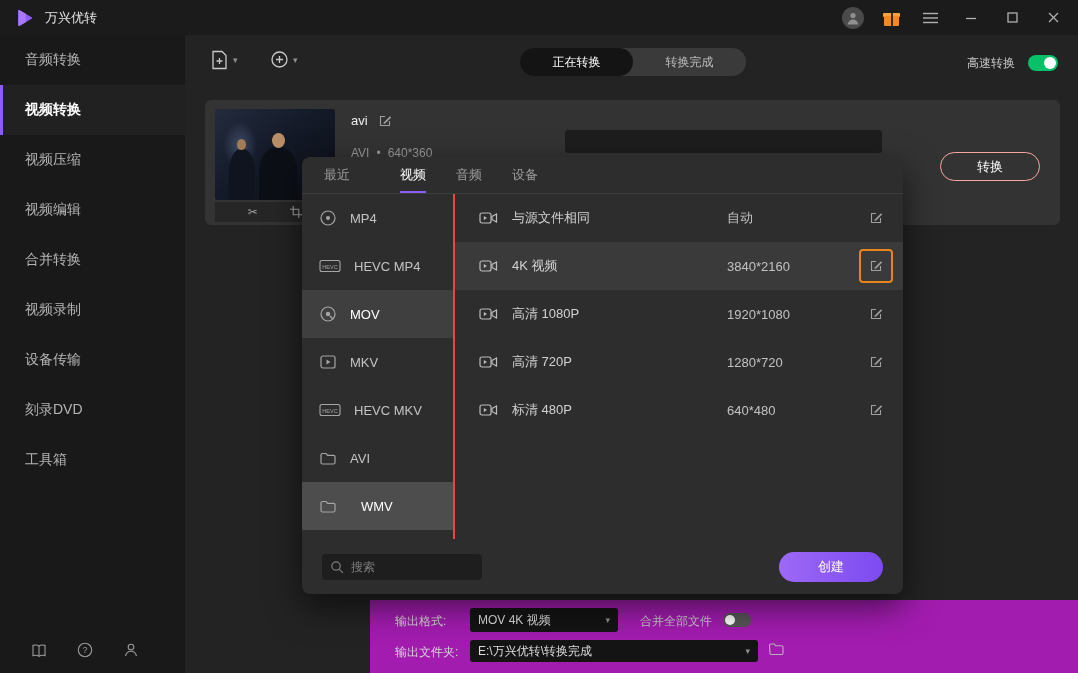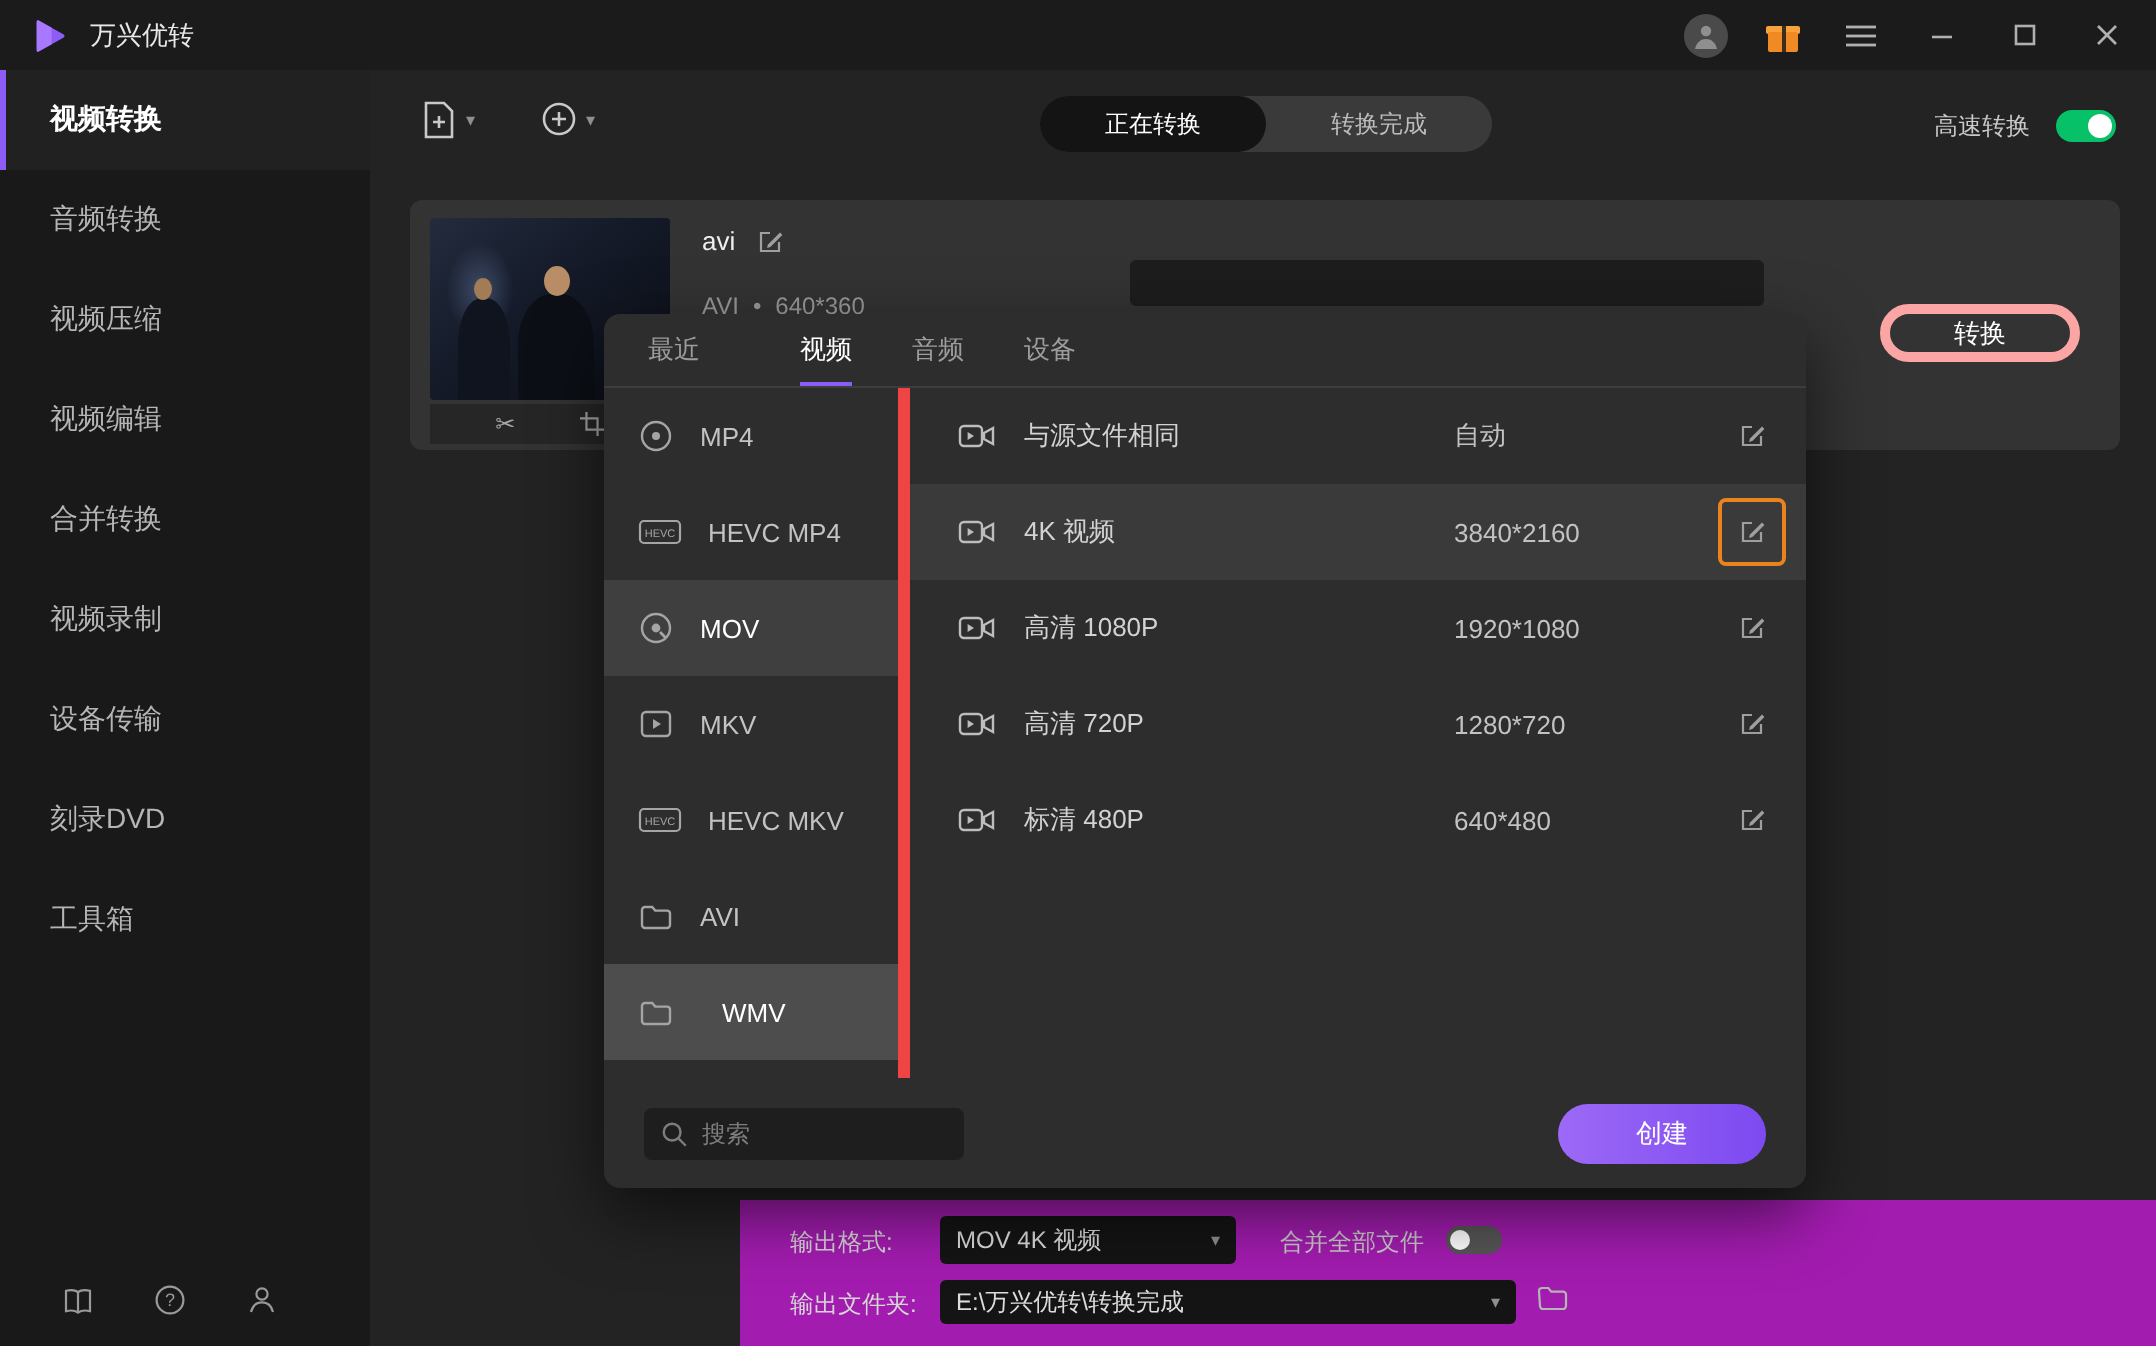--- a/index.html
+++ b/index.html
@@ -48,30 +48,30 @@
   .thumb .blob1 { position:absolute; left:8px; top:12px; width:34px; height:48px; background:radial-gradient(ellipse at center,#3d4a66 0%,transparent 70%); }
   .thumb .person { position:absolute; left:44px; top:38px; width:38px; height:55px; background:#0c0f16; border-radius:45% 45% 0 0; }
   .thumb .face { position:absolute; left:57px; top:24px; width:13px; height:15px; background:#b98e66; border-radius:50%; }
   .thumb .face2 { position:absolute; left:22px; top:30px; width:9px; height:11px; background:#a37b55; border-radius:50%; }
   .thumb .person2 { position:absolute; left:14px; top:40px; width:26px; height:52px; background:#10141f; border-radius:45% 45% 0 0; }
   .thumb-strip { position:absolute; left:10px; top:102px; width:120px; height:20px; background:#262626; display:flex; align-items:center; justify-content:space-evenly; color:#a5a5a5; }
   .file-name-row { position:absolute; left:146px; top:13px; display:flex; align-items:center; gap:10px; }
   .file-name { font-size:13px; color:#efefef; }
   .file-meta { position:absolute; left:146px; top:46px; font-size:12px; color:#9a9a9a; display:flex; align-items:center; gap:7px; }
   .format-bar { position:absolute; left:360px; top:30px; width:317px; height:23px; background:#1d1d1d; border-radius:3px; cursor:pointer; }
-  .convert-btn { position:absolute; right:20px; top:52px; width:100px; height:29px; border:5px solid #fca5a5; border-radius:15px; background:transparent; color:#fff; font-size:13px; display:flex; align-items:center; justify-content:center; cursor:pointer; }
+  .convert-btn { position:absolute; right:20px; top:52px; width:100px; height:29px; border:1px solid #fca5a5; border-radius:15px; background:transparent; color:#fff; font-size:13px; display:flex; align-items:center; justify-content:center; cursor:pointer; }
 
   
   .popup { position:absolute; left:302px; top:157px; width:601px; height:437px; background:#2d2d2d; border-radius:8px; box-shadow:0 12px 34px rgba(0,0,0,.6); z-index:8; display:flex; flex-direction:column; overflow:hidden; }
   .popup-tabs { height:37px; border-bottom:1px solid #3d3d3d; display:flex; align-items:stretch; padding-left:22px; gap:30px; flex:none; }
   .popup-tab { font-size:13px; color:#9c9c9c; display:flex; align-items:center; position:relative; cursor:pointer; }
   .popup-tab.active { color:#ffffff;margin-left:20px; }
   .popup-tab.active::after { content:''; position:absolute; left:0; right:0; bottom:0; height:2px; background:#8b5cf6; }
   .popup-body { flex:1; display:flex; min-height:0; }
-  .format-col { width:153px; border-right:6px solid #ef4444; flex:none; }
+  .format-col { width:153px; border-right:2px solid #ef4444; flex:none; }
   .format-item { height:48px; display:flex; align-items:center; gap:13px; padding-left:17px; color:#c3c3c3; font-size:13px; cursor:pointer; }
   .format-item .fic { color:#a5a5a5; display:flex; align-items:center; }
   .format-item.selected { background:#3f3f3f; color:#fff; }
   .format-item.hovered { background:#4d4d4d; color:#fff;gap:24px; }
   .res-col { flex:1; }
   .res-row { height:48px; display:flex; align-items:center; padding:0 10px 0 24px; font-size:13px; color:#d2d2d2; cursor:pointer; }
   .res-row.highlight { background:#3a3a3a; }
   .res-cam { color:#bdbdbd; display:flex; align-items:center; }
   .res-label { margin-left:14px; width:215px; }
   .res-value { flex:1; color:#c2c2c2; }
@@ -142,25 +142,25 @@
             <g stroke="#b0b0b0" stroke-width="1.3">
               <line x1="1" y1="1" x2="10" y2="10"></line>
               <line x1="10" y1="1" x2="1" y2="10"></line>
             </g>
           </svg>
       </div>
     </div>
   </div>
 
   <div class="sidebar">
+    <div class="side-item">
+        <span>音频转换</span>
+      </div>
     <div class="side-item active">
         <span>视频转换</span>
-      </div>
-    <div class="side-item">
-        <span>音频转换</span>
       </div>
     <div class="side-item">
         <span>视频压缩</span>
       </div>
     <div class="side-item">
         <span>视频编辑</span>
       </div>
     <div class="side-item">
         <span>合并转换</span>
       </div>

